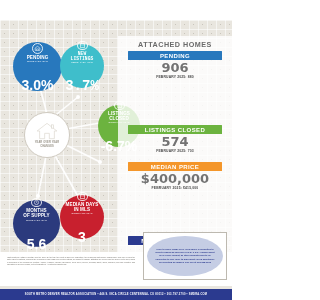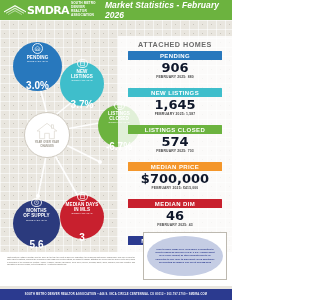--- a/index.html
+++ b/index.html
@@ -83,25 +83,25 @@
     width: 11px; height: 11px; border-radius: 50%;
     border: 0.8px solid rgba(255,255,255,0.85);
     display: flex; align-items: center; justify-content: center;
     margin-bottom: 1px;
   }
   .b-icon svg { display: block; }
   .b-title {
     font-size: 4.6px; font-weight: bold; line-height: 5px; letter-spacing: 0.1px;
   }
   .b-since { font-size: 2.4px; line-height: 3px; opacity: 0.92; margin-top: 0.5px; }
-  .b-val { font-size: 10px; font-weight: bold; line-height: 9.5px; margin-top: 18px; }
+  .b-val { font-size: 14px; font-weight: bold; line-height: 9.5px; margin-top: 18px; }
 
   
   .bb-pending   { left: 13px;  top: 22px; width: 49px;  height: 49px;  background: #2878bd; }
-  .bb-new       { left: 60px;  top: 42px; width: 44px;  height: 44px;  background: #3fbecb; }
+  .bb-new       { left: 60px;  top: 24px; width: 44px;  height: 44px;  background: #3fbecb; font-family: Liberation Mono, monospace; }
   .bb-closed    { left: 98px;  top: 85px; width: 42px;  height: 42px;  background: #6cb33f; }
   .bb-price     { left: 92px;  top: 128px; width: 41px; height: 41px;  background: #f4962a; }
   .bb-mls       { left: 60px;  top: 175px; width: 44px; height: 44px;  background: #c8202e; }
   .bb-supply    { left: 13px;  top: 180px; width: 47px; height: 47px;  background: #2b3a7d; }
 
   .dot {
     position: absolute; width: 4px; height: 4px; border-radius: 50%;
     background: #ffffff;
   }
 
@@ -110,21 +110,21 @@
     position: absolute; top: 4px; left: 0; width: 114px;
     text-align: center; color: #6b6b6b; font-size: 7.2px;
     font-weight: bold; letter-spacing: 0.5px;
   }
   .stat { position: absolute; left: 10px; width: 94px; text-align: center; }
   .stat-bar {
     color: #ffffff; font-size: 6px; font-weight: bold; letter-spacing: 0.4px;
     padding: 1.6px 0 1.8px; border-radius: 0.5px;
   }
   .stat-val {
-    font-size: 13px; font-weight: bold; color: #0f172a;
+    font-size: 13px; font-weight: bold; color: #737373;
     line-height: 14px; margin-top: 0.5px;
     font-family: "DejaVu Sans", sans-serif;
   }
   .stat-prev {
     font-size: 3.4px; color: #4a4a4a; letter-spacing: 0.15px;
     margin-top: 0.3px; font-weight: bold;
   }
 
   
   .disclaimer {
@@ -159,41 +159,20 @@
   .footer-strip {
     position: absolute; bottom: 11px; left: 0; width: 232px; height: 3px;
     background: #e9e6df;
   }
 </style>
 </head>
 <body>
 
 <div class="page">
 
-  <div class="header">
-    <div class="logo-wrap">
-      <div class="logo-roof">
-        <svg viewBox="0 0 22 11" width="22" height="11">
-          <g fill="#ffffff" opacity="0.95">
-            <path d="M11 0 L22 6.2 L22 7.6 L11 1.5 L0 7.6 L0 6.2 Z"></path>
-            <path d="M11 2.6 L20 7.7 L20 8.7 L11 3.9 L2 8.7 L2 7.7 Z" opacity="0.75"></path>
-            <path d="M11 5.0 L18 9.2 L18 10.1 L11 6.2 L4 10.1 L4 9.2 Z" opacity="0.55"></path>
-          </g>
-        </svg>
-      </div>
-      <div>
-        <div class="logo-smdra">SMDRA</div>
-      </div>
-      <div style="margin-left:1px;">
-        <div class="logo-sub">SOUTH METRO DENVER</div>
-        <div class="logo-sub">REALTOR ASSOCIATION</div>
-      </div>
-    </div>
-    <div class="header-title">Market Statistics - February 2026</div>
-  </div>
 
   <div class="body-area">
     <div class="grid-bg"></div>
     <div class="grid-dots"></div>
 
     <svg class="spokes" viewBox="0 0 232 232" width="232" height="232">
       <g stroke="#ffffff" stroke-width="1.6" fill="none" opacity="0.95">
         <line x1="47" y1="94" x2="38" y2="60"></line>
         <line x1="52" y1="98" x2="78" y2="77"></line>
         <line x1="60" y1="110" x2="105" y2="102"></line>
@@ -292,43 +271,33 @@
 
     <div class="right-panel">
       <div class="rp-title">ATTACHED HOMES</div>
 
       <div class="stat" style="top:15px;">
         <div class="stat-bar" style="background:#2878bd;">PENDING</div>
         <div class="stat-val">906</div>
         <div class="stat-prev">FEBRUARY 2025: 880</div>
       </div>
 
-      <div class="stat" style="top:52px;">
-        <div class="stat-bar" style="background:#3fbecb;">NEW LISTINGS</div>
-        <div class="stat-val">1,645</div>
-        <div class="stat-prev">FEBRUARY 2025: 1,587</div>
-      </div>
 
       <div class="stat" style="top:89px;">
         <div class="stat-bar" style="background:#6cb33f;">LISTINGS CLOSED</div>
         <div class="stat-val">574</div>
         <div class="stat-prev">FEBRUARY 2025: 703</div>
       </div>
 
       <div class="stat" style="top:126px;">
         <div class="stat-bar" style="background:#f4962a;">MEDIAN PRICE</div>
-        <div class="stat-val">$700,000</div>
+        <div class="stat-val">$400,000</div>
         <div class="stat-prev">FEBRUARY 2025: $415,000</div>
       </div>
 
-      <div class="stat" style="top:163px;">
-        <div class="stat-bar" style="background:#c8202e;">MEDIAN DIM</div>
-        <div class="stat-val">46</div>
-        <div class="stat-prev">FEBRUARY 2025: 43</div>
-      </div>
 
       <div class="stat" style="top:200px;">
         <div class="stat-bar" style="background:#2b3a8f;">MONTHS OF SUPPLY</div>
         <div class="stat-val">5.6</div>
       </div>
     </div>
   </div>
 
   <div class="disclaimer">*Data points are gathered monthly from the RTM. By the time the report is issued for publication, the RealTrends data source (REcolorado) may have revised the data. Market conditions, including the deadlines for REALTOR.com-reported listings, are subject to change. Statistics are derived from the Denver Metro area, which is composed of the following 11 counties: Adams, Arapahoe, Boulder, Broomfield, Clear Creek, Denver, Douglas, Elbert, Gilpin, Jefferson, and Park counties. This information is deemed reliable, but not guaranteed. All data from REcolorado.</div>
 

